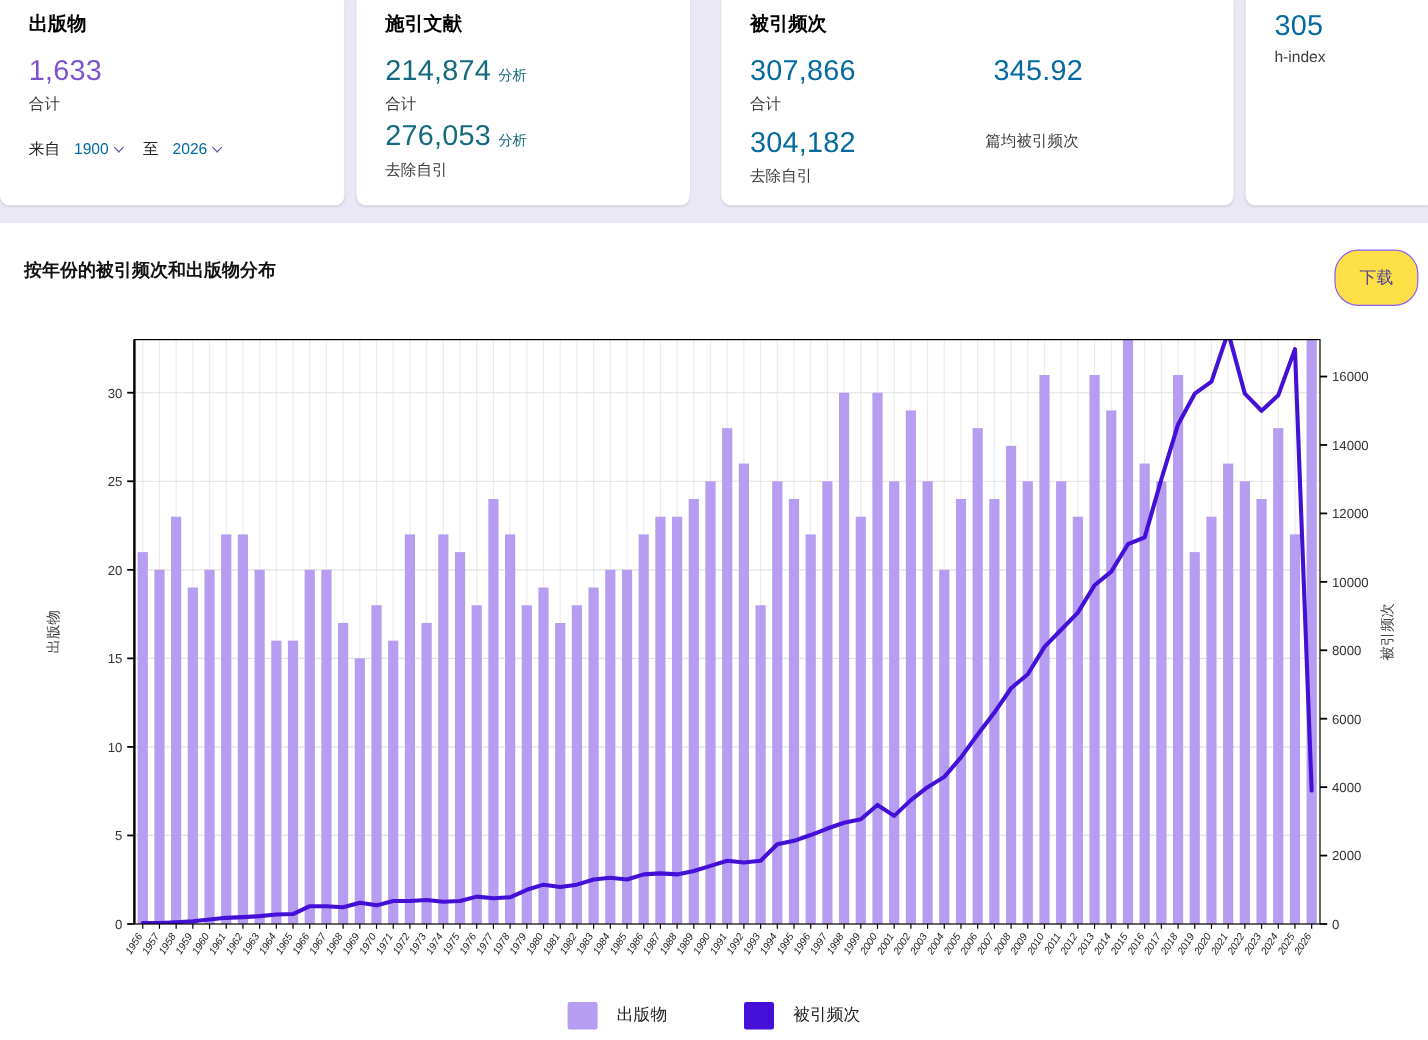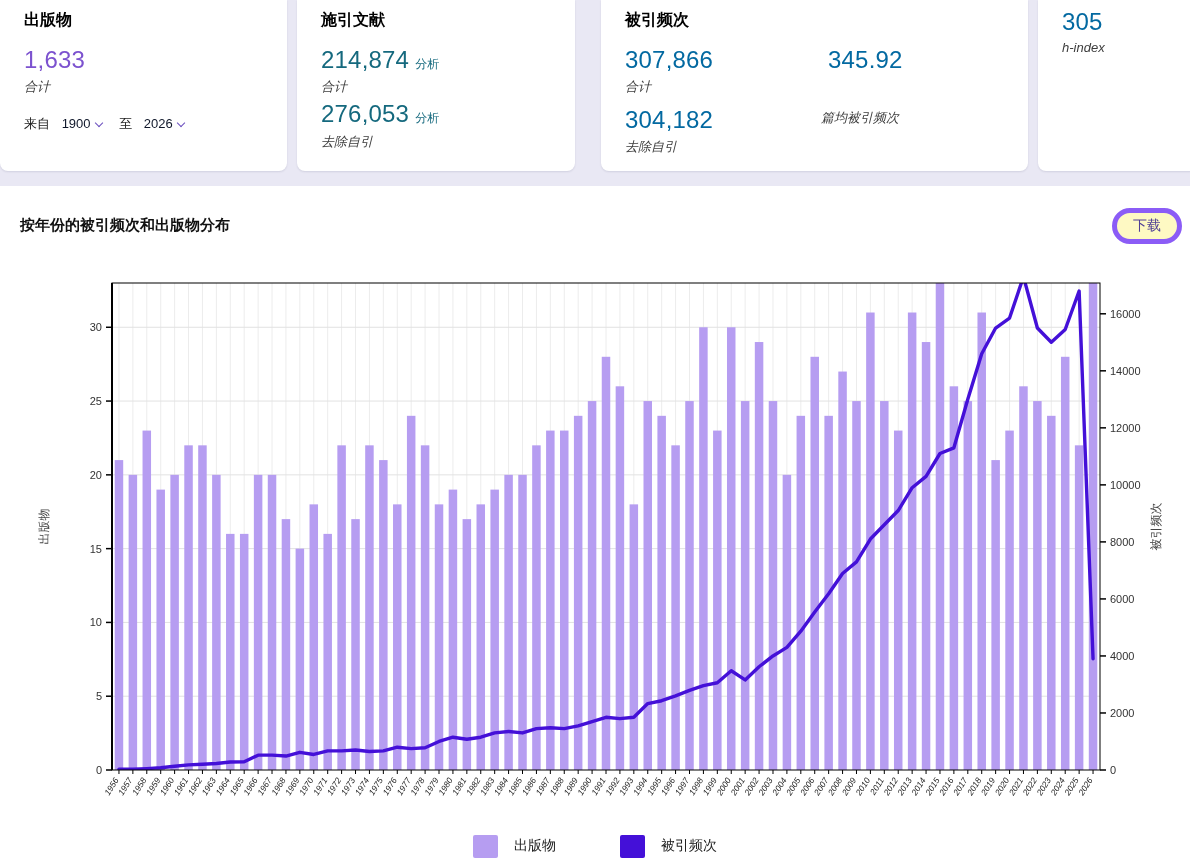--- a/index.html
+++ b/index.html
@@ -13,32 +13,32 @@
   .card{
     position:absolute;top:0;height:171px;background:#fff;
     border-radius:0 0 8px 8px;box-shadow:0 1px 2px rgba(40,40,80,.12);
     box-sizing:border-box;padding:8px 24px;
   }
   .card-title{font-size:16px;font-weight:bold;color:#000;margin-top:2px;}
   .big-num{font-size:24px;letter-spacing:.2px;}
   .num-black{color:#0369a1;}
   .num-purple{color:#7c52cf;}
   .num-teal{color:#15697e;}
-  .small-label{font-size:13px;color:#3d3d3d;font-style:italic;}
+  .small-label{font-size:13px;color:#3d3d3d;}
   .analyze{font-size:12px;color:#15697e;margin-left:6px;cursor:pointer;}
   .abs{position:absolute;}
   .fromto{font-size:13px;color:#222;}
-  .year-link{color:#0f172a;cursor:pointer;}
+  .year-link{color:#0369a1;cursor:pointer;}
   .chev{display:inline-block;width:5px;height:5px;border-right:1.5px solid #6b4fbf;
         border-bottom:1.5px solid #6b4fbf;transform:rotate(45deg);
         margin-left:5px;margin-bottom:2px;}
   .section-title{position:absolute;left:20px;top:216px;font-size:15px;font-weight:bold;color:#111;}
   .download-btn{
-    position:absolute;left:1112px;top:208px;width:70px;height:36px;
-    border:5px solid #8b5cf6;border-radius:20px;background:#fef9c3;
+    position:absolute;left:1112px;top:208px;width:70px;height:47px;
+    border:1px solid #8b5cf6;border-radius:20px;background:#fde047;
     color:#4f3f96;font-size:14px;font-family:inherit;cursor:pointer;
     display:flex;align-items:center;justify-content:center;
   }
   .legend{
     position:absolute;left:0;top:830px;width:1190px;height:32px;
     display:flex;align-items:center;justify-content:center;gap:64px;
   }
   .legend-item{display:flex;align-items:center;gap:16px;}
   .legend-swatch{width:25px;height:23px;border-radius:2px;}
   .legend-label{font-size:14px;color:#222;}

